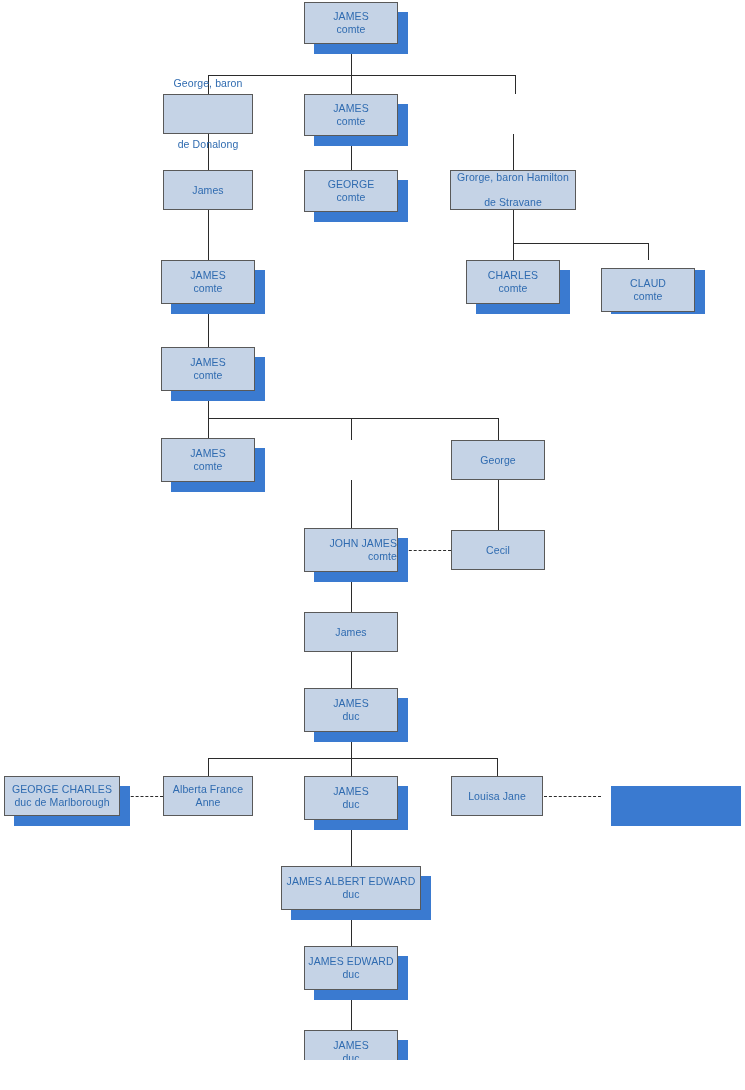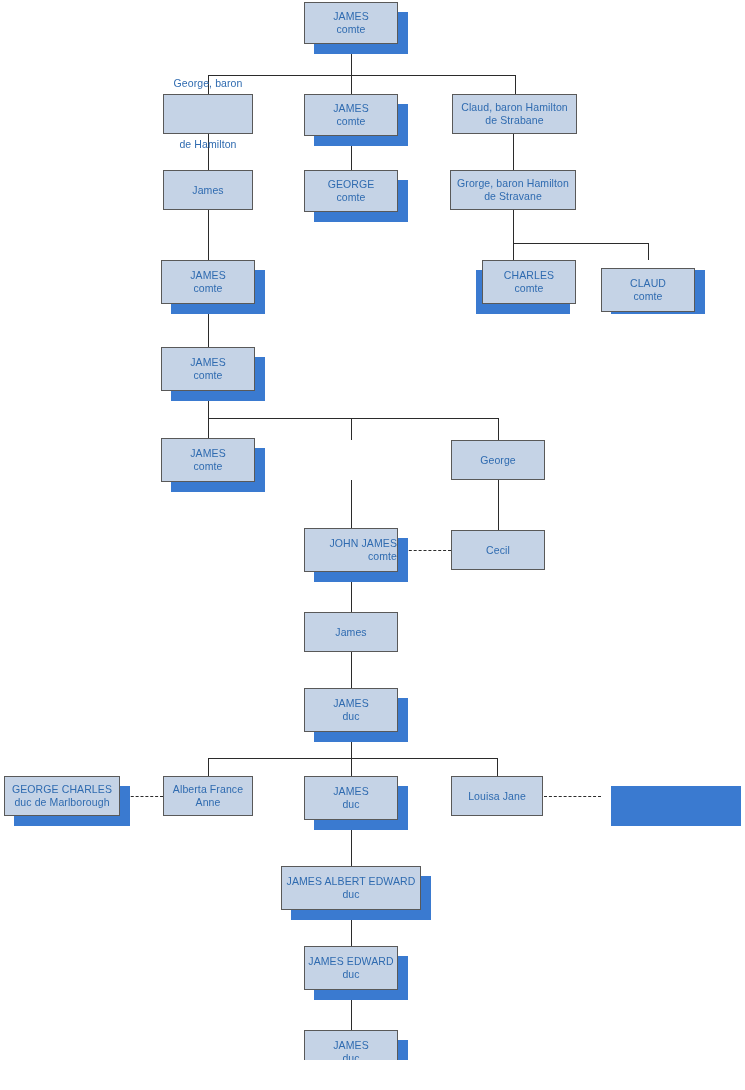--- a/index.html
+++ b/index.html
@@ -92,50 +92,46 @@
     <div class="dashed" style="border-top-color: rgb(43, 43, 43); left: 399px; top: 550px; width: 52px;"></div>
     <div class="dashed" style="border-top-color: rgb(43, 43, 43); left: 121px; top: 796px; width: 42px;"></div>
     <div class="dashed" style="border-top-color: rgb(43, 43, 43); left: 544px; top: 796px; width: 57px;"></div>
     <div class="shadow" style="background: rgb(58, 122, 208); left: 314px; top: 12px; width: 94px; height: 42px;"></div>
     <div class="node" style="left: 304px; top: 2px; width: 94px; height: 42px; background: rgb(197, 211, 230); border-color: rgb(89, 89, 89); color: rgb(47, 107, 176);">
       <span class="ln">JAMES</span>
       <span class="ln">comte</span>
     </div>
     <div class="node" style="left: 163px; top: 94px; width: 90px; height: 40px; background: rgb(197, 211, 230); border-color: rgb(89, 89, 89); color: rgb(47, 107, 176); gap: 48px;">
       <span class="ln">George, baron</span>
-      <span class="ln">de Hamilton</span>
+      <span class="ln">de Donalong</span>
     </div>
     <div class="shadow" style="background: rgb(58, 122, 208); left: 314px; top: 104px; width: 94px; height: 42px;"></div>
     <div class="node" style="left: 304px; top: 94px; width: 94px; height: 42px; background: rgb(197, 211, 230); border-color: rgb(89, 89, 89); color: rgb(47, 107, 176);">
       <span class="ln">JAMES</span>
       <span class="ln">comte</span>
-    </div>
-    <div class="node" style="left: 452px; top: 94px; width: 125px; height: 40px; background: rgb(197, 211, 230); border-color: rgb(89, 89, 89); color: rgb(47, 107, 176);">
-      <span class="ln">Claud, baron Hamilton</span>
-      <span class="ln">de Strabane</span>
     </div>
     <div class="node" style="left: 163px; top: 170px; width: 90px; height: 40px; background: rgb(197, 211, 230); border-color: rgb(89, 89, 89); color: rgb(47, 107, 176);">
       <span class="ln">James</span>
     </div>
     <div class="shadow" style="background: rgb(58, 122, 208); left: 314px; top: 180px; width: 94px; height: 42px;"></div>
     <div class="node" style="left: 304px; top: 170px; width: 94px; height: 42px; background: rgb(197, 211, 230); border-color: rgb(89, 89, 89); color: rgb(47, 107, 176);">
       <span class="ln">GEORGE</span>
       <span class="ln">comte</span>
     </div>
-    <div class="node" style="left: 450px; top: 170px; width: 126px; height: 40px; background: rgb(197, 211, 230); border-color: rgb(89, 89, 89); color: rgb(47, 107, 176);">
+    <div class="node" style="left: 450px; top: 170px; width: 126px; height: 40px; background: rgb(197, 211, 230); border-color: rgb(89, 89, 89); color: rgb(47, 107, 176); justify-content: space-between;">
       <span class="ln">Grorge, baron Hamilton</span>
       <span class="ln">de Stravane</span>
     </div>
     <div class="shadow" style="background: rgb(58, 122, 208); left: 171px; top: 270px; width: 94px; height: 44px;"></div>
     <div class="node" style="left: 161px; top: 260px; width: 94px; height: 44px; background: rgb(197, 211, 230); border-color: rgb(89, 89, 89); color: rgb(47, 107, 176);">
       <span class="ln">JAMES</span>
       <span class="ln">comte</span>
     </div>
     <div class="shadow" style="background: rgb(58, 122, 208); left: 476px; top: 270px; width: 94px; height: 44px;"></div>
-    <div class="node" style="left: 466px; top: 260px; width: 94px; height: 44px; background: rgb(197, 211, 230); border-color: rgb(89, 89, 89); color: rgb(47, 107, 176); margin-left: 16px;">
+    <div class="node" style="left: 466px; top: 260px; width: 94px; height: 44px; background: rgb(197, 211, 230); border-color: rgb(89, 89, 89); color: rgb(47, 107, 176);">
       <span class="ln">CHARLES</span>
       <span class="ln">comte</span>
     </div>
     <div class="shadow" style="background: rgb(58, 122, 208); left: 611px; top: 270px; width: 94px; height: 44px;"></div>
     <div class="node" style="left: 601px; top: 260px; width: 94px; height: 44px; background: rgb(197, 211, 230); border-color: rgb(89, 89, 89); color: rgb(47, 107, 176); margin-top: 8px;">
       <span class="ln">CLAUD</span>
       <span class="ln">comte</span>
     </div>
     <div class="shadow" style="background: rgb(58, 122, 208); left: 171px; top: 357px; width: 94px; height: 44px;"></div>
     <div class="node" style="left: 161px; top: 347px; width: 94px; height: 44px; background: rgb(197, 211, 230); border-color: rgb(89, 89, 89); color: rgb(47, 107, 176);">

